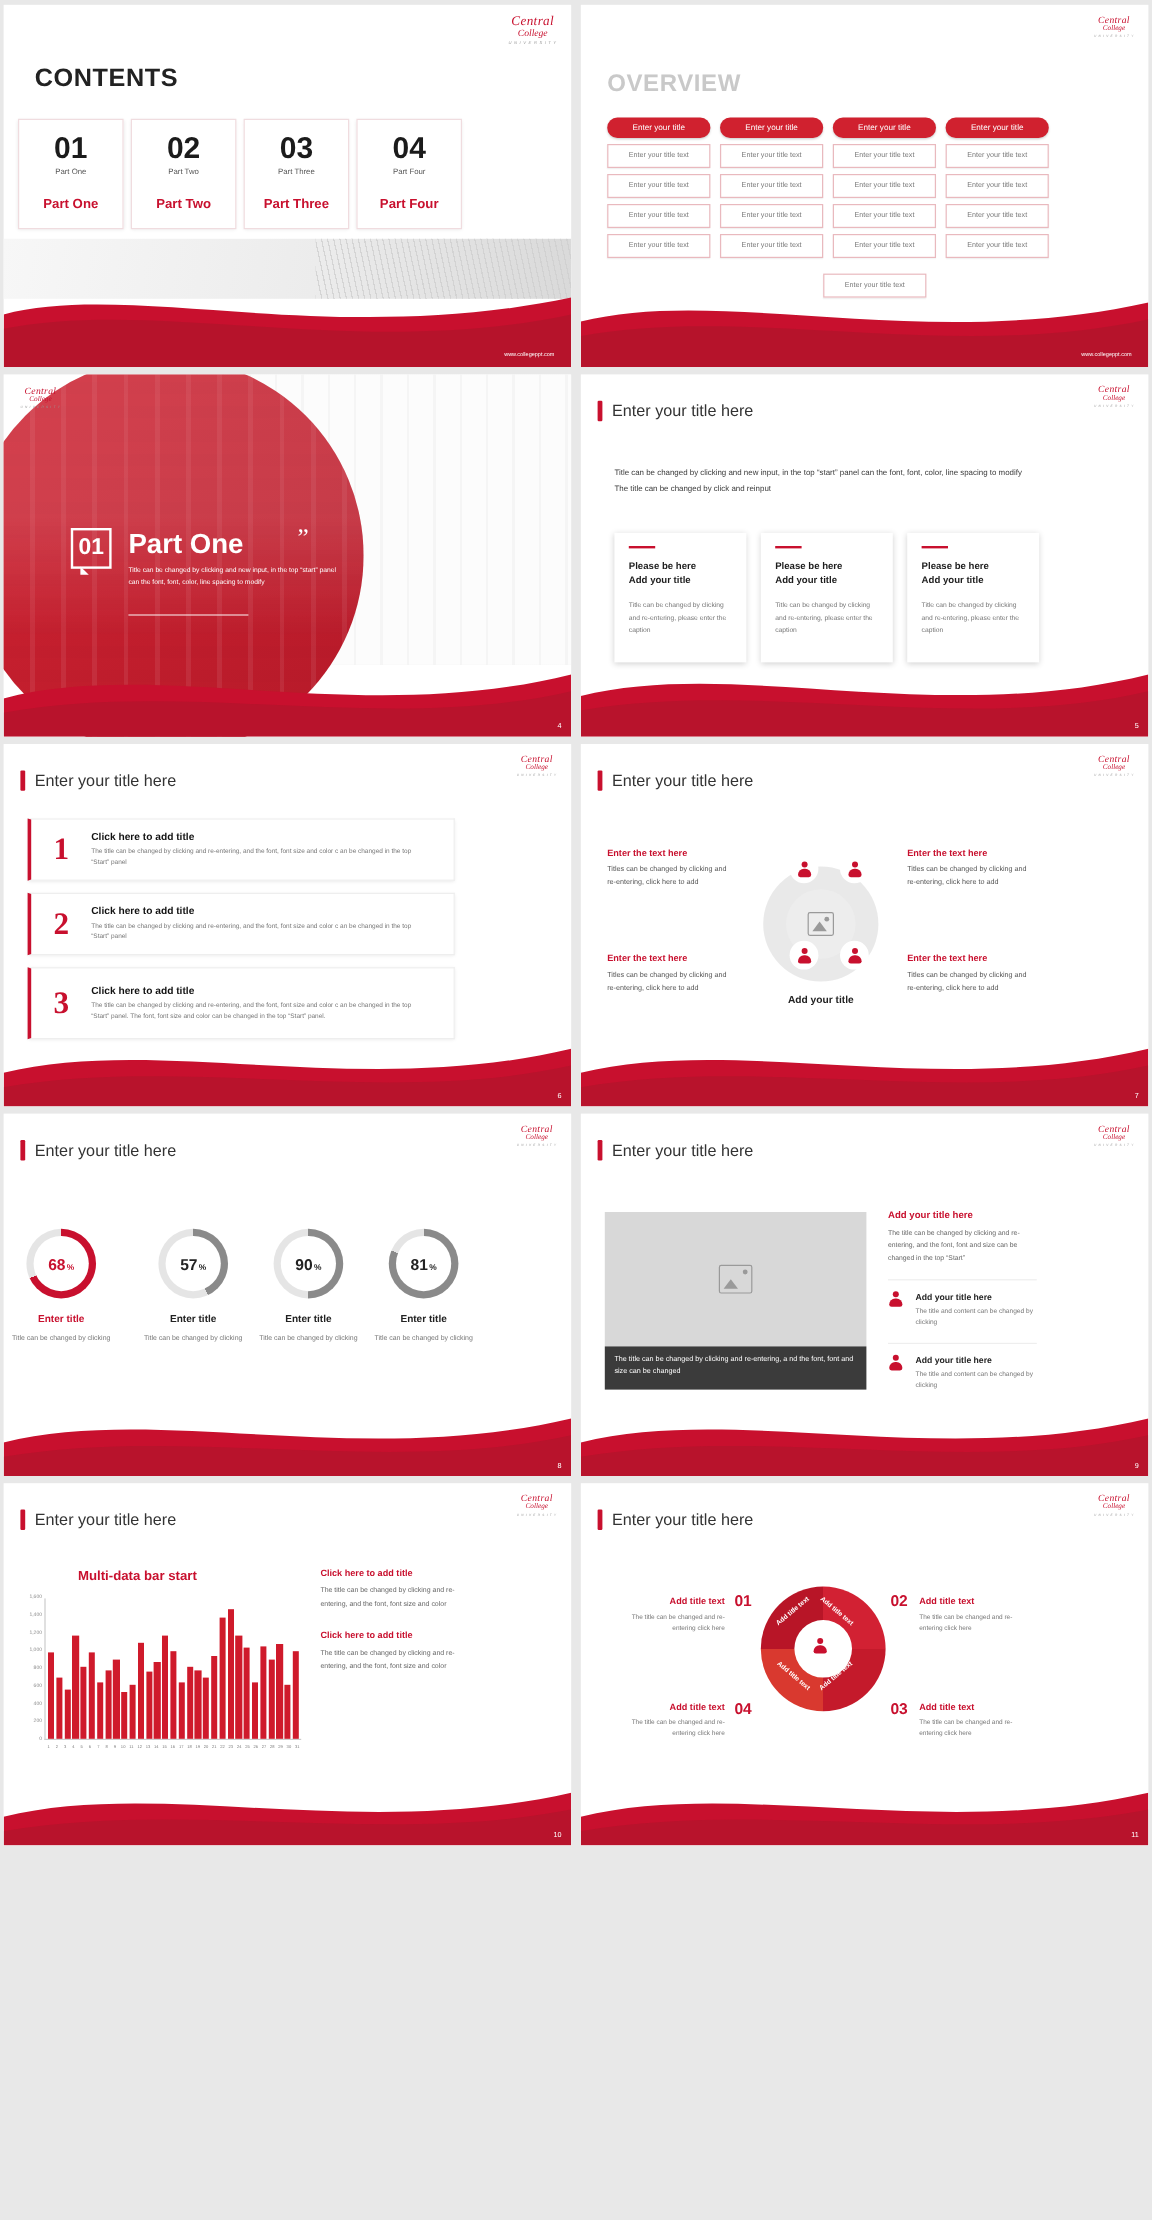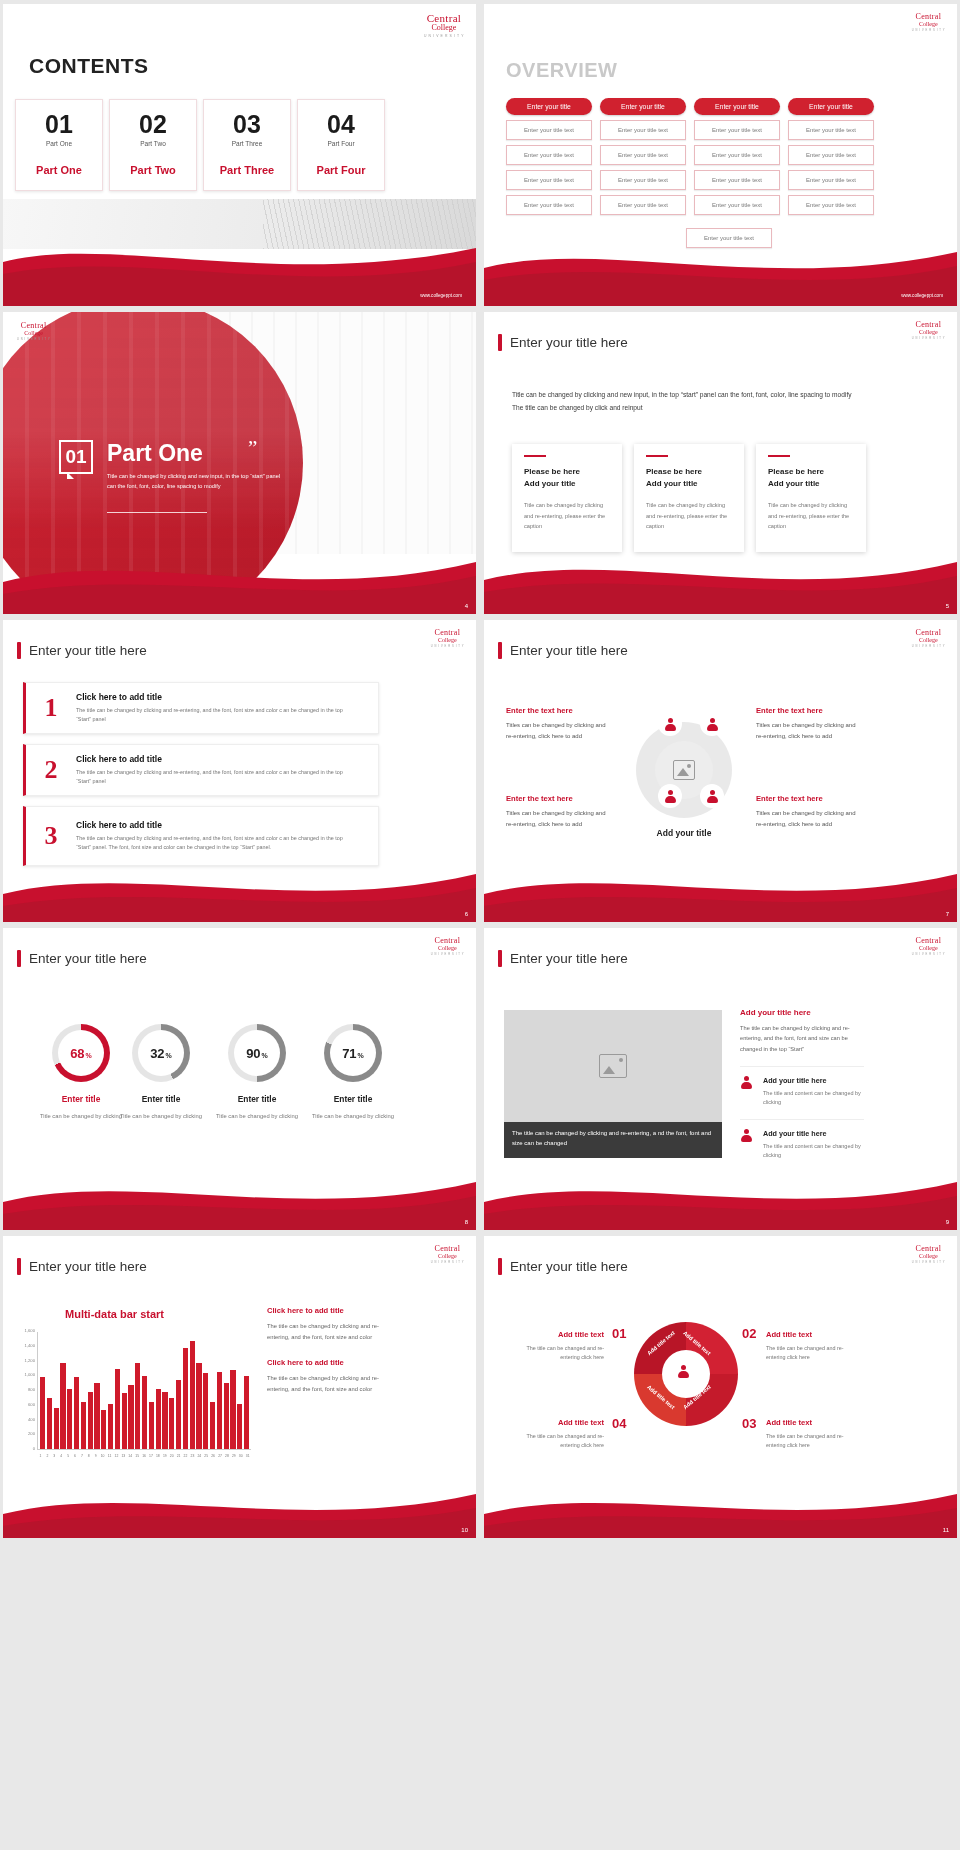--- a/index.html
+++ b/index.html
@@ -30,20 +30,21 @@
     color: #fff;
     z-index: 40;
   }
   
   .logo {
     position: absolute;
     right: 12px;
     top: 9px;
     text-align: center;
     z-index: 30;
+    font-style: italic;
   }
   .logo .l1 {
     font-family: "Liberation Serif", serif;
     font-size: 11px;
     color: #c8102e;
     letter-spacing: .3px;
     line-height: 1;
   }
   .logo .l2 {
     font-family: "Liberation Serif", serif;
@@ -745,54 +746,54 @@
     <div class="logo sm">
       <div class="l1">Central</div>
       <div class="l2">College</div>
       <div class="l3">U N I V E R S I T Y</div>
     </div>
     <div class="title-bar">
       <span class="tick"></span>
       <h2>Enter your title here</h2>
     </div>
 
-    <div class="dwrap" style="left:32px">
+    <div class="dwrap" style="left:2px">
       <div class="ring" style="background:conic-gradient(#c8102e 0 245deg,#e5e5e5 245deg 360deg)">
         <div class="inner">
             <span class="v" style="color:#c8102e">68</span>
             <span class="p" style="color:#c8102e">%</span>
           </div>
       </div>
       <div class="lbl" style="color:#c8102e">Enter title</div>
       <div class="sub">Title can be changed by clicking</div>
     </div>
     <div class="dwrap" style="left:112px">
       <div class="ring" style="background:conic-gradient(#8a8a8a 0 155deg,#e5e5e5 155deg 360deg)">
         <div class="inner">
-            <span class="v">32</span>
+            <span class="v">57</span>
             <span class="p">%</span>
           </div>
       </div>
       <div class="lbl">Enter title</div>
       <div class="sub">Title can be changed by clicking</div>
     </div>
     <div class="dwrap" style="left:208px">
       <div class="ring" style="background:conic-gradient(#8a8a8a 0 180deg,#e5e5e5 180deg 360deg)">
         <div class="inner">
             <span class="v">90</span>
             <span class="p">%</span>
           </div>
       </div>
       <div class="lbl">Enter title</div>
       <div class="sub">Title can be changed by clicking</div>
     </div>
     <div class="dwrap" style="left:304px">
       <div class="ring" style="background:conic-gradient(#8a8a8a 0 292deg,#e5e5e5 292deg 360deg)">
         <div class="inner">
-            <span class="v">71</span>
+            <span class="v">81</span>
             <span class="p">%</span>
           </div>
       </div>
       <div class="lbl">Enter title</div>
       <div class="sub">Title can be changed by clicking</div>
     </div>
 
     <div class="wave">
       <svg viewBox="0 0 400 78" preserveAspectRatio="none">
         <path d="M0,50 C110,18 250,72 400,30 L400,78 L0,78 Z" fill="#c8102e"></path>

